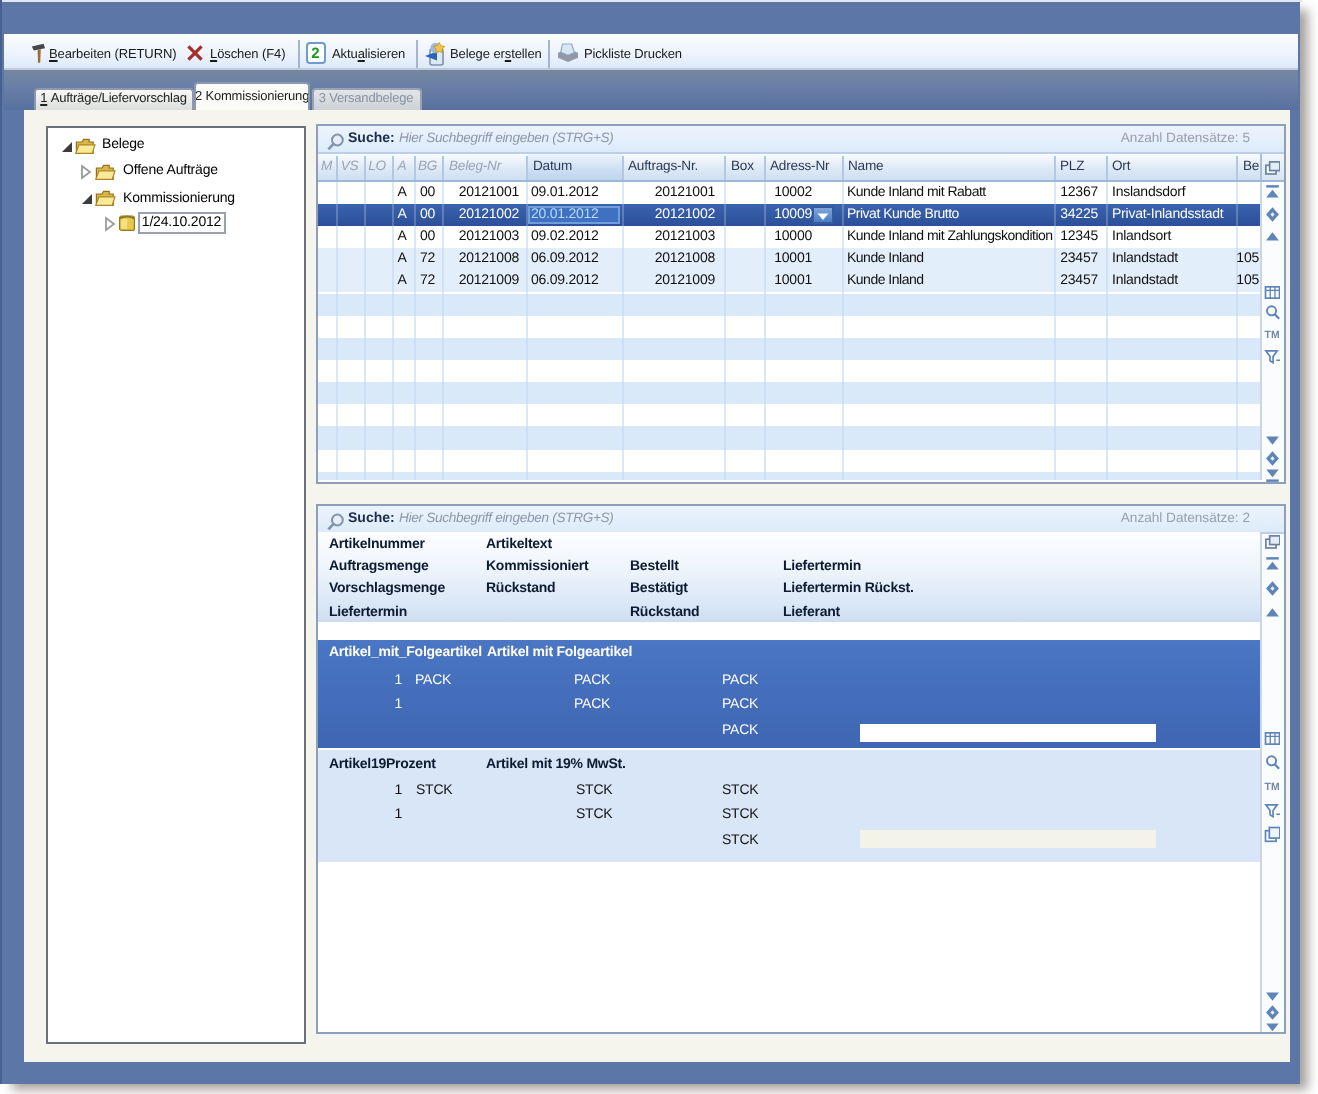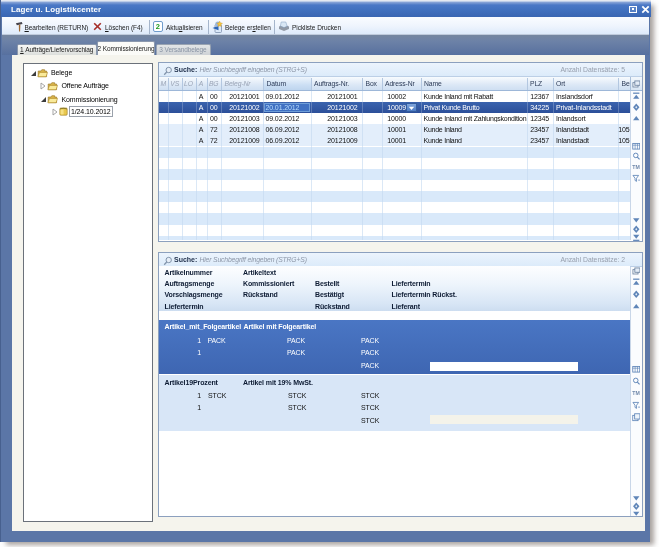--- a/index.html
+++ b/index.html
@@ -20,29 +20,20 @@
 .anz{font-size:6.8px;color:#98a0ae;top:3.2px}
 .hd{font-size:6.8px;letter-spacing:-.1px;color:#2c3b57;top:4px}
 .hg{font-size:6.8px;letter-spacing:-.1px;font-style:italic;color:#9aa4b6;top:4px}
 .cell{font-size:7px;letter-spacing:-.12px;color:#101010}
 .lbl{font-size:7px;font-weight:bold;letter-spacing:-.12px;color:#0d1b33}
 .g1t{font-size:7px;letter-spacing:-.12px;color:#fff}
 .nav{position:absolute}
 </style></head><body>
 <div id="win">
 <div class="abs" style="left:0;top:0;width:650px;height:1px;background:#e4e9f1"></div>
-<div id="title" class="abs">
-      <span class="abs txt">Lager u. Logistikcenter</span>
-<span class="abs" style="left:627.5px;top:4.5px;width:8.5px;height:7.5px;border:1px solid #fff;background:rgba(255,255,255,.12)">
-        <span class="abs" style="left:2.2px;top:1.6px;width:2.2px;height:2.2px;background:#fff"></span>
-      </span>
-<svg class="abs" style="left:639.5px;top:4px" width="9" height="9" viewBox="0 0 9 9">
-        <path d="M1.3 1.3 L7.7 7.7 M7.7 1.3 L1.3 7.7" stroke="#fff" stroke-width="1.8"></path>
-      </svg>
-</div>
 <div id="tbar" class="abs">
 <svg class="abs" style="left:12.5px;top:3.5px" width="9" height="11" viewBox="0 0 9 11">
         <path d="M0.9 2.2 L6.8 0.9 L7.5 3.1 L1.9 4.3 Z" fill="#47454d"></path>
         <path d="M3.8 3.9 L5.4 3.6 L5.1 10.4 L4 10.4 Z" fill="#a06a31"></path>
       </svg>
 <span class="abs tbtxt" style="left:22.5px"><u>B</u>earbeiten (RETURN)</span>
 <svg class="abs" style="left:90.5px;top:4.5px" width="9" height="9" viewBox="0 0 9 9">
         <path d="M1.2 1.2 L7.8 7.8 M7.8 1.2 L1.2 7.8" stroke="#a62e28" stroke-width="1.6"></path>
       </svg>
 <span class="abs tbtxt" style="left:103px"><u>L</u>öschen (F4)</span>

